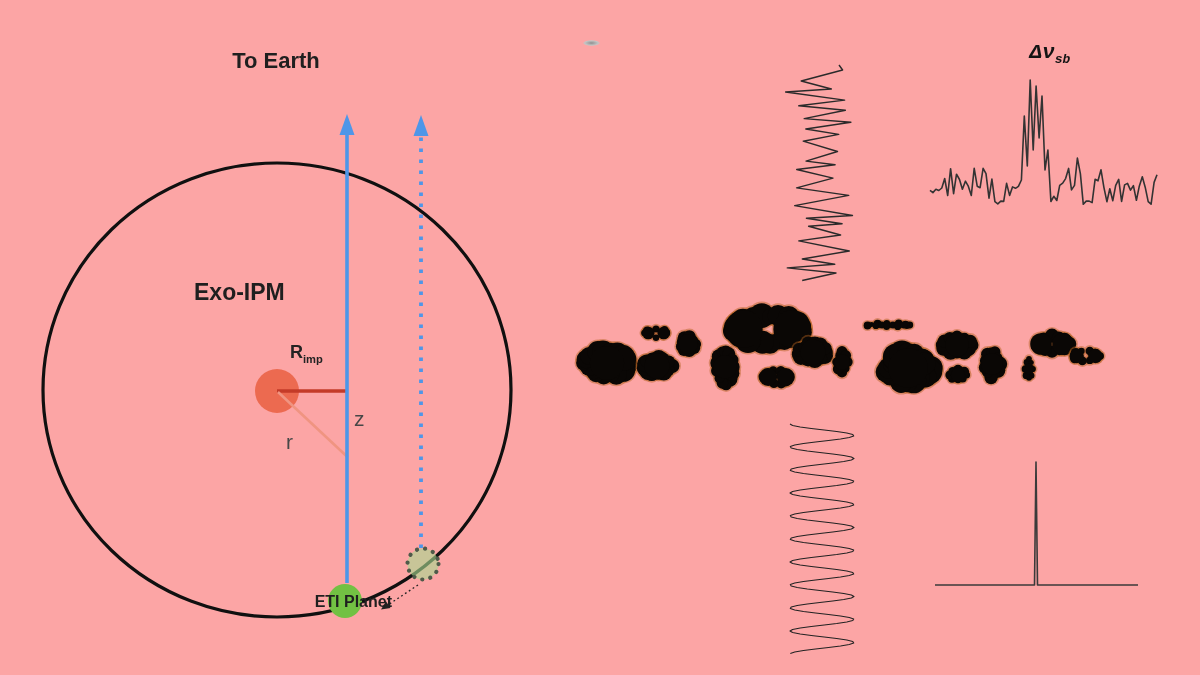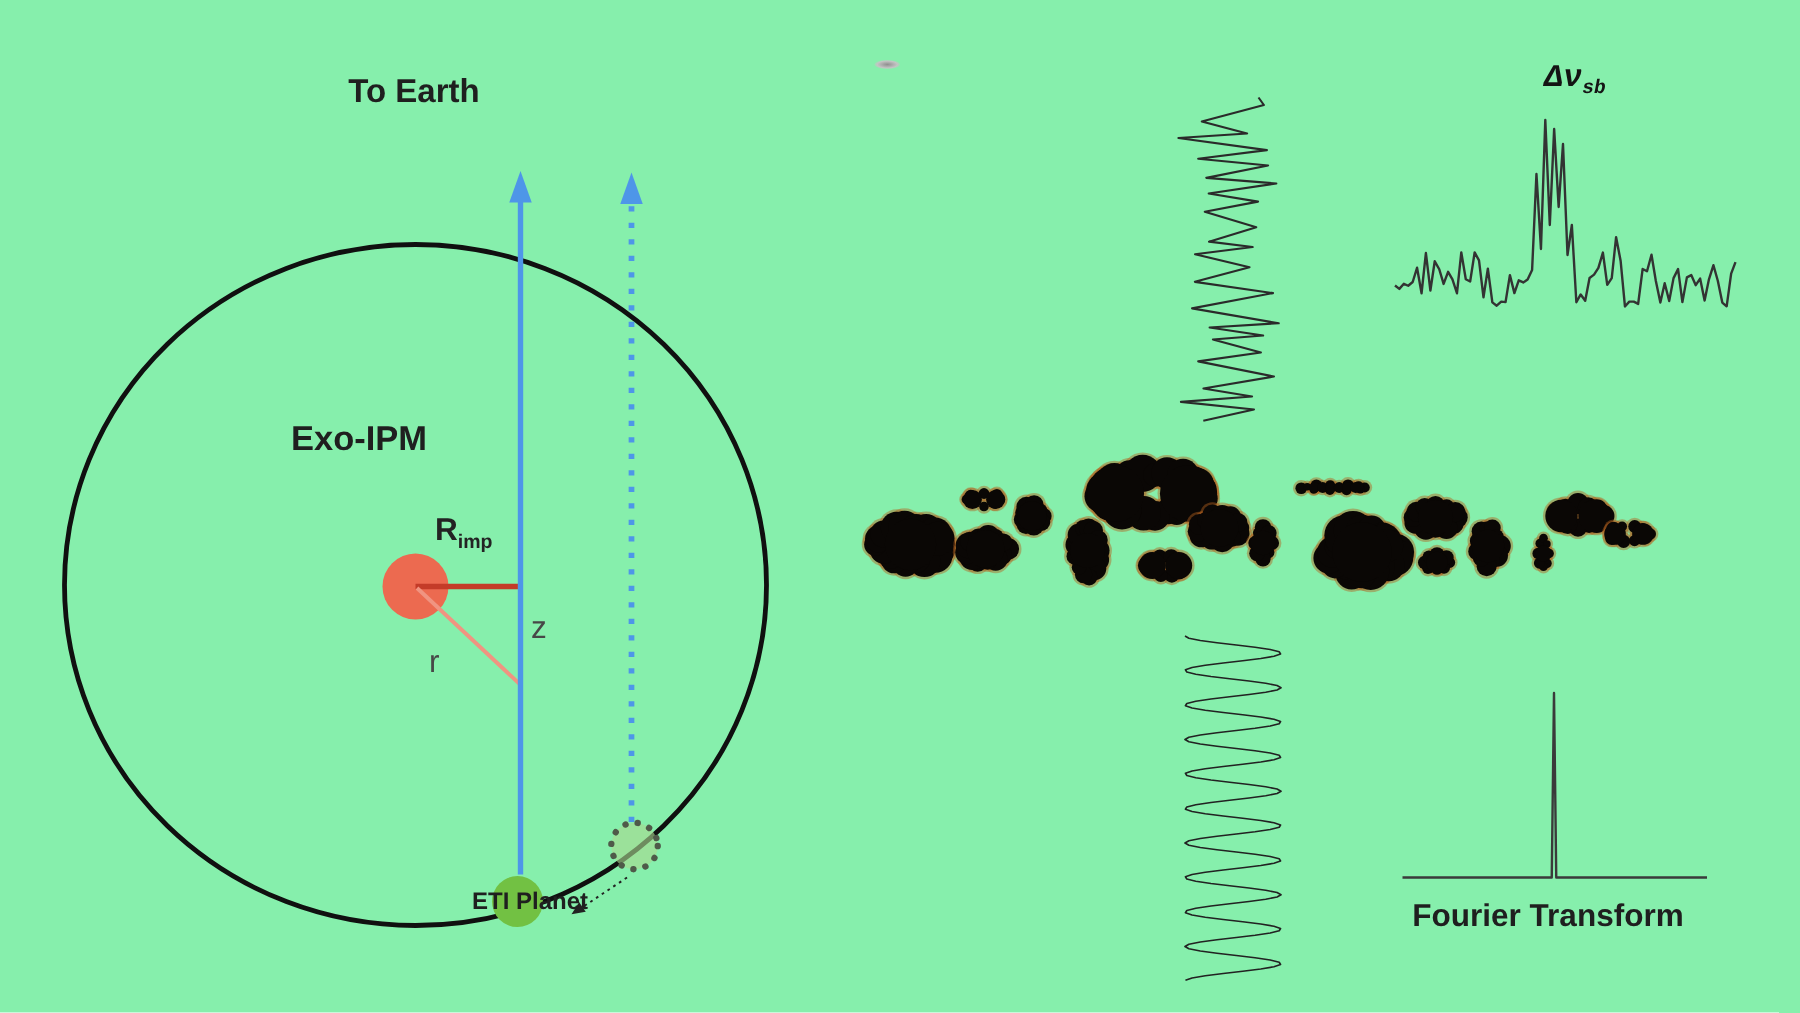--- a/index.html
+++ b/index.html
@@ -1,26 +1,26 @@
 <!DOCTYPE html>
 <html><head>
 <meta charset="utf-8">
 <style>
   html,body{margin:0;padding:0;background:#ffffff;}
   #stage{
-    position:relative;width:1200px;height:675px;background:#86efac;
+    position:relative;width:1200px;height:675px;background:#fca5a5;
     overflow:hidden;font-family:"Liberation Sans", sans-serif;
   }
   .lbl{position:absolute;color:#1f1f1f;white-space:nowrap;line-height:1.05;}
   .lbl.bold{font-weight:bold;}
   .lbl.center{text-align:center;}
   .lbl sub{font-size:0.62em;}
   #to-earth{left:224px;top:49px;width:104px;font-size:22px;}
   #exo-ipm{left:166px;top:280px;font-size:23px;margin-left:28px;}
-  #r-imp{left:290px;top:343px;font-size:21px;font-weight:600;color:#232323;}
+  #r-imp{left:290px;top:343px;font-size:18px;font-weight:600;color:#232323;}
   #z-lbl{left:354px;top:408px;font-size:21px;color:#474747;}
   #r-lbl{left:286px;top:431px;font-size:21px;color:#474747;}
   #eti-planet{left:292px;top:594px;width:100px;font-size:16px;text-align:right;}
   #sideband{left:1020px;top:42px;width:60px;font-size:21px;
     font-family:Liberation Mono, monospace;font-style:italic;font-weight:bold;color:#141414;}
   #fourier{left:941px;top:600px;width:182px;font-size:21px;}
   #smudge{
     position:absolute;left:583px;top:40px;width:17px;height:6px;border-radius:50%;
     background:radial-gradient(ellipse at center,#8f8f8f 0%,#c4c4c4 55%,rgba(255,255,255,0) 78%);
   }
@@ -541,16 +541,15 @@
       </g>
   </svg>
 
   <div class="lbl bold center" id="to-earth">To Earth</div>
   <div class="lbl bold" id="exo-ipm">Exo-IPM</div>
   <div class="lbl" id="r-imp"><span>R</span><sub>imp</sub></div>
   <div class="lbl" id="z-lbl">z</div>
   <div class="lbl" id="r-lbl">r</div>
   <div class="lbl bold center" id="eti-planet">ETI Planet</div>
   <div class="lbl center" id="sideband"><span>Δν</span><sub>sb</sub></div>
-  <div class="lbl bold center" id="fourier">Fourier Transform</div>
 
   <div id="smudge"></div>
 </div>
 
 </body></html>

